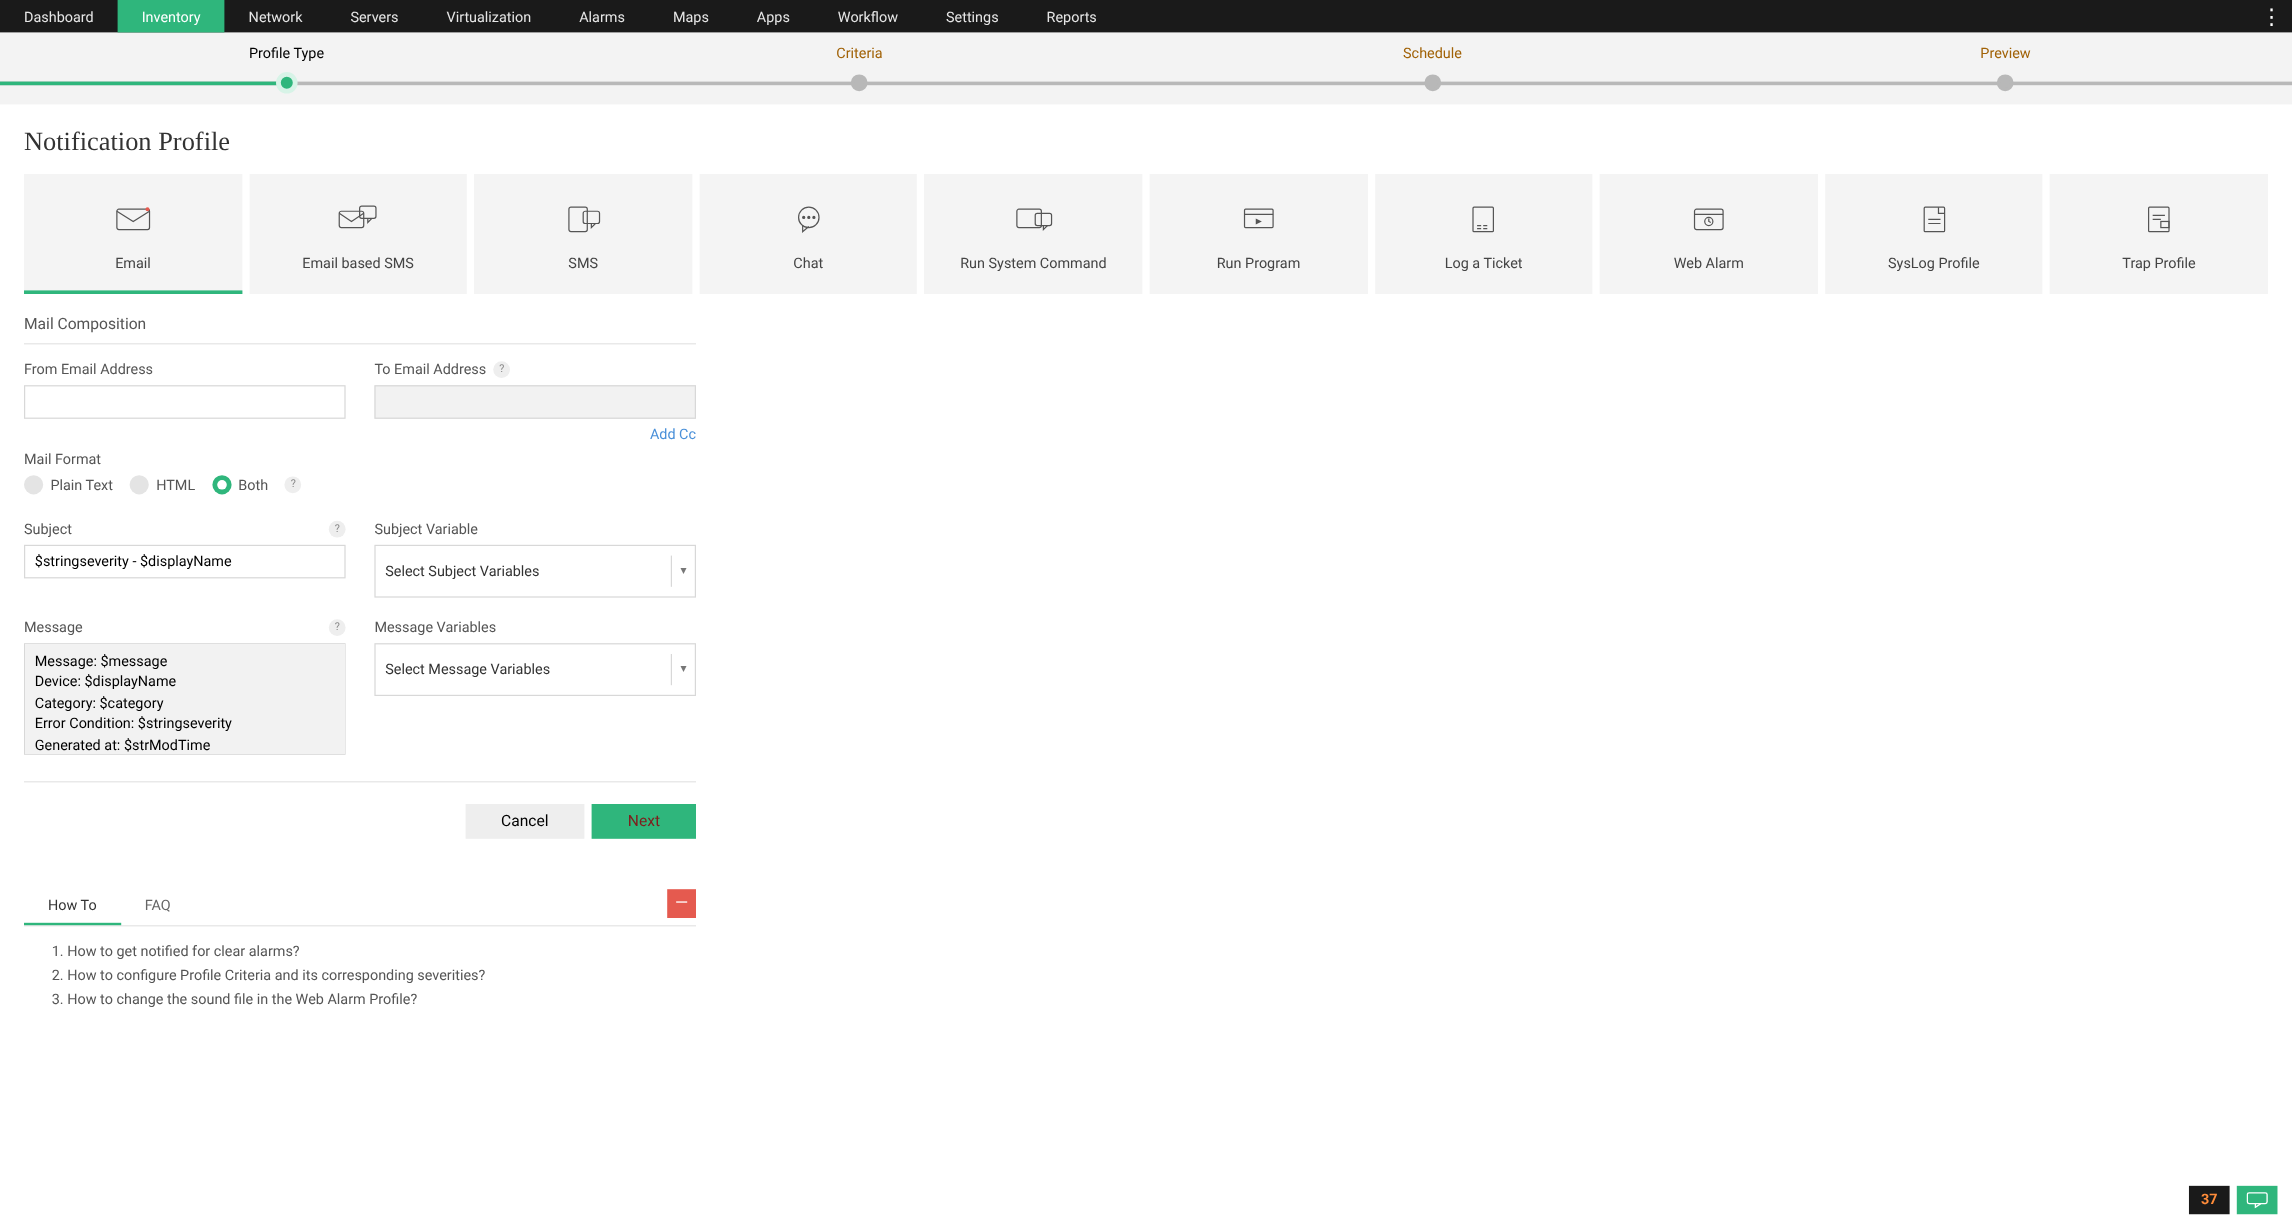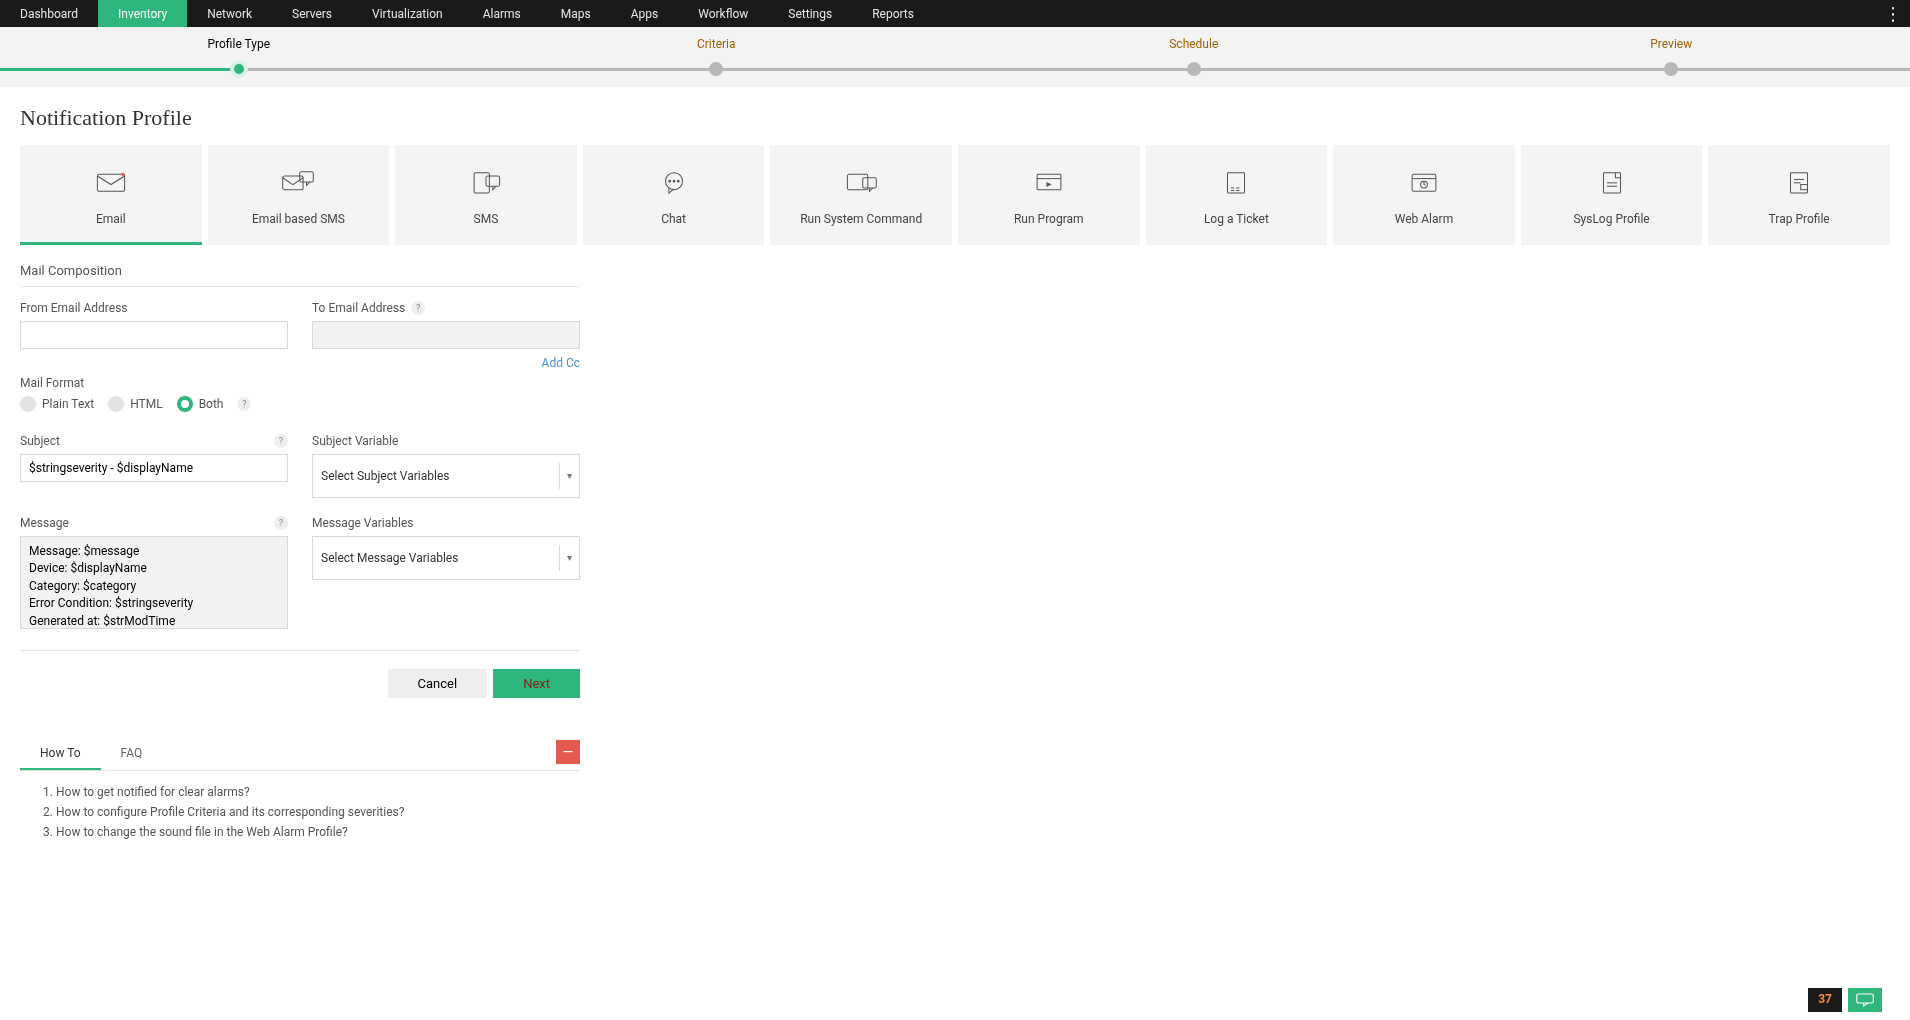--- a/index.html
+++ b/index.html
@@ -68,21 +68,21 @@
 
 .helpbox { margin-top: 40px; }
 .helptabs { display: flex; align-items: center; border-bottom: 1px solid #e4e4e4; }
 .helptab { padding: 8px 20px; font-size: 12px; color: #666; cursor: pointer; border-bottom: 2px solid transparent; }
 .helptab.active { border-bottom-color: #2fb67c; color: #333; }
 .helpclose { margin-left: auto; width: 24px; height: 24px; background: #e55a4f; color: #fff; display: flex; align-items: center; justify-content: center; cursor: pointer; font-size: 14px; margin-bottom: 4px; }
 .helplist { padding: 14px 20px; }
 .helplist li { font-size: 12px; color: #555; margin-bottom: 6px; list-style: decimal; margin-left: 16px; }
 
 
-.footer-widgets { position: fixed; bottom: 8px; right: 28px; display: flex; gap: 6px; text-align: center; }
+.footer-widgets { position: fixed; bottom: 8px; right: 12px; display: flex; gap: 6px; text-align: center; }
 .widget-badge { background: #1a1a1a; color: #ff8c3a; padding: 4px 10px; font-size: 12px; font-weight: bold; }
 .widget-icon { background: #2fb67c; color: #fff; width: 34px; height: 24px; display: flex; align-items: center; justify-content: center; cursor: pointer; }
 .widget-icon svg { width: 18px; height: 14px; stroke: #fff; fill: none; stroke-width: 1.5; }
 </style>
 </head>
 <body>
 
 <div class="topnav" id="topnav">
     <div class="tab">Dashboard</div>
     <div class="tab active">Inventory</div>

